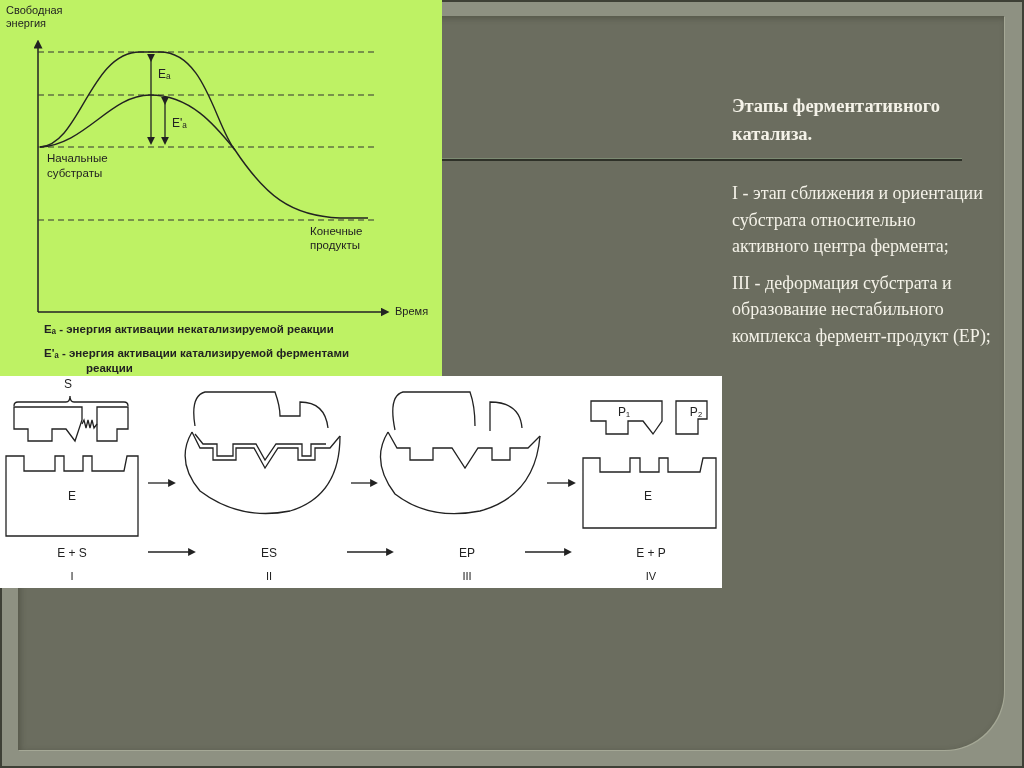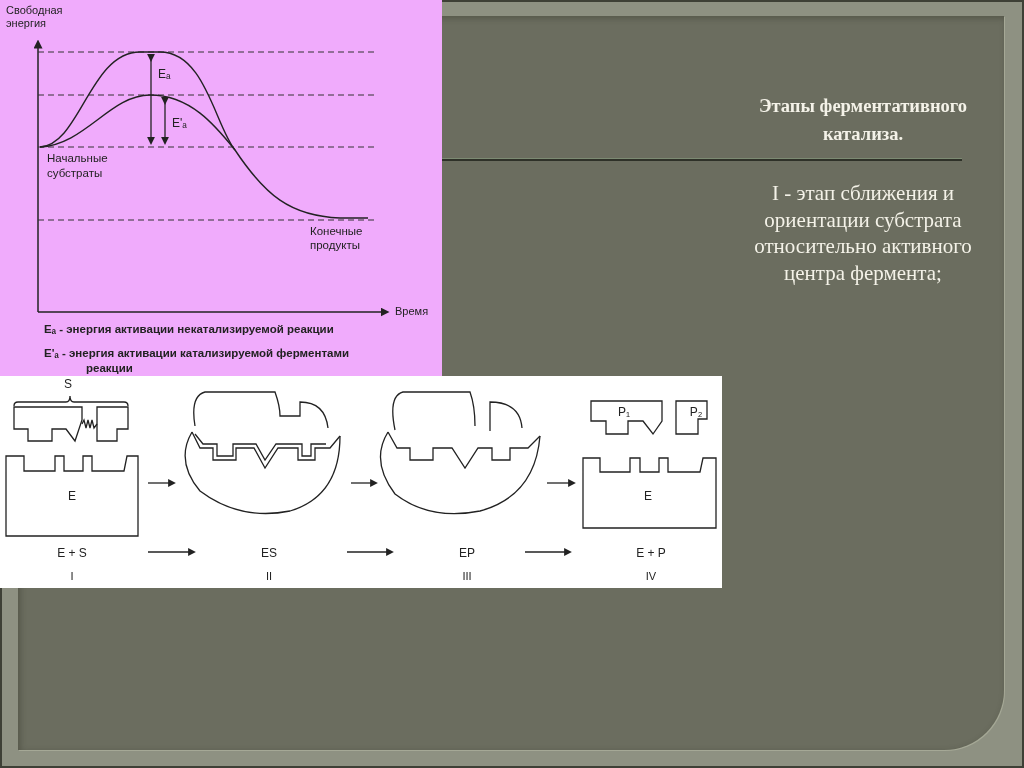--- a/index.html
+++ b/index.html
@@ -1,25 +1,25 @@
 <!DOCTYPE html>
 <html><head>
 <meta charset="utf-8">
 <style>
   html, body { margin:0; padding:0; }
   body { width:1024px; height:768px; position:relative; overflow:hidden; background:#8e9182; font-family:"Liberation Serif", serif; }
   .frame-inner { position:absolute; left:18px; top:16px; width:986px; height:734px; background:#6b6d5f; border-bottom-right-radius:60px; box-shadow: inset 2px 2px 6px rgba(40,40,30,0.35), 1px 1px 0 #a5a896; }
   .outer-edge { position:absolute; left:0; top:0; width:1024px; height:768px; box-shadow: inset 0 0 0 2px #3e4036; pointer-events:none; }
   .divider { position:absolute; left:440px; top:159px; width:522px; height:2px; background:#2e3128; box-shadow: 0 -1px 0 #7c8a72; }
-  .img-top { position:absolute; left:0; top:0; width:442px; height:376px; background:#f0abfc; }
+  .img-top { position:absolute; left:0; top:0; width:442px; height:376px; background:#bef264; }
   .img-bottom { position:absolute; left:0; top:376px; width:722px; height:212px; background:#fff; }
   svg text { font-family:"Liberation Sans", sans-serif; fill:#222; }
-  .text-col { position:absolute; left:732px; top:92px; width:262px; color:#f4f2e8;text-align:center; }
+  .text-col { position:absolute; left:732px; top:92px; width:262px; color:#f4f2e8; }
   .title { font-weight:bold; font-size:18.5px; line-height:28px; margin:0 0 32px 0; }
-  .item { font-size:21px; line-height:26.5px; margin:0 0 10px 0; }
+  .item { font-size:18px; line-height:26.5px; margin:0 0 10px 0; }
 </style>
 </head>
 <body>
 
 <div class="frame-inner"></div>
 <div class="outer-edge"></div>
 <div class="divider"></div>
 
 <div class="img-top">
   <svg width="442" height="376" viewBox="0 0 442 376">
@@ -110,13 +110,14 @@
     <text x="467" y="181" font-size="12" text-anchor="middle">EP</text>
     <text x="467" y="204" font-size="11" text-anchor="middle">III</text>
     <text x="651" y="181" font-size="12" text-anchor="middle">E + P</text>
     <text x="651" y="204" font-size="11" text-anchor="middle">IV</text>
   </svg>
 </div>
 
 <div class="text-col">
   <p class="title">Этапы ферментативного катализа.</p>
   <p class="item">I - этап сближения и ориентации субстрата относительно активного центра фермента;</p>
+  <p class="item">III - деформация субстрата и образование нестабильного комплекса фермент-продукт (EP);</p>
 </div>
 
 </body></html>

